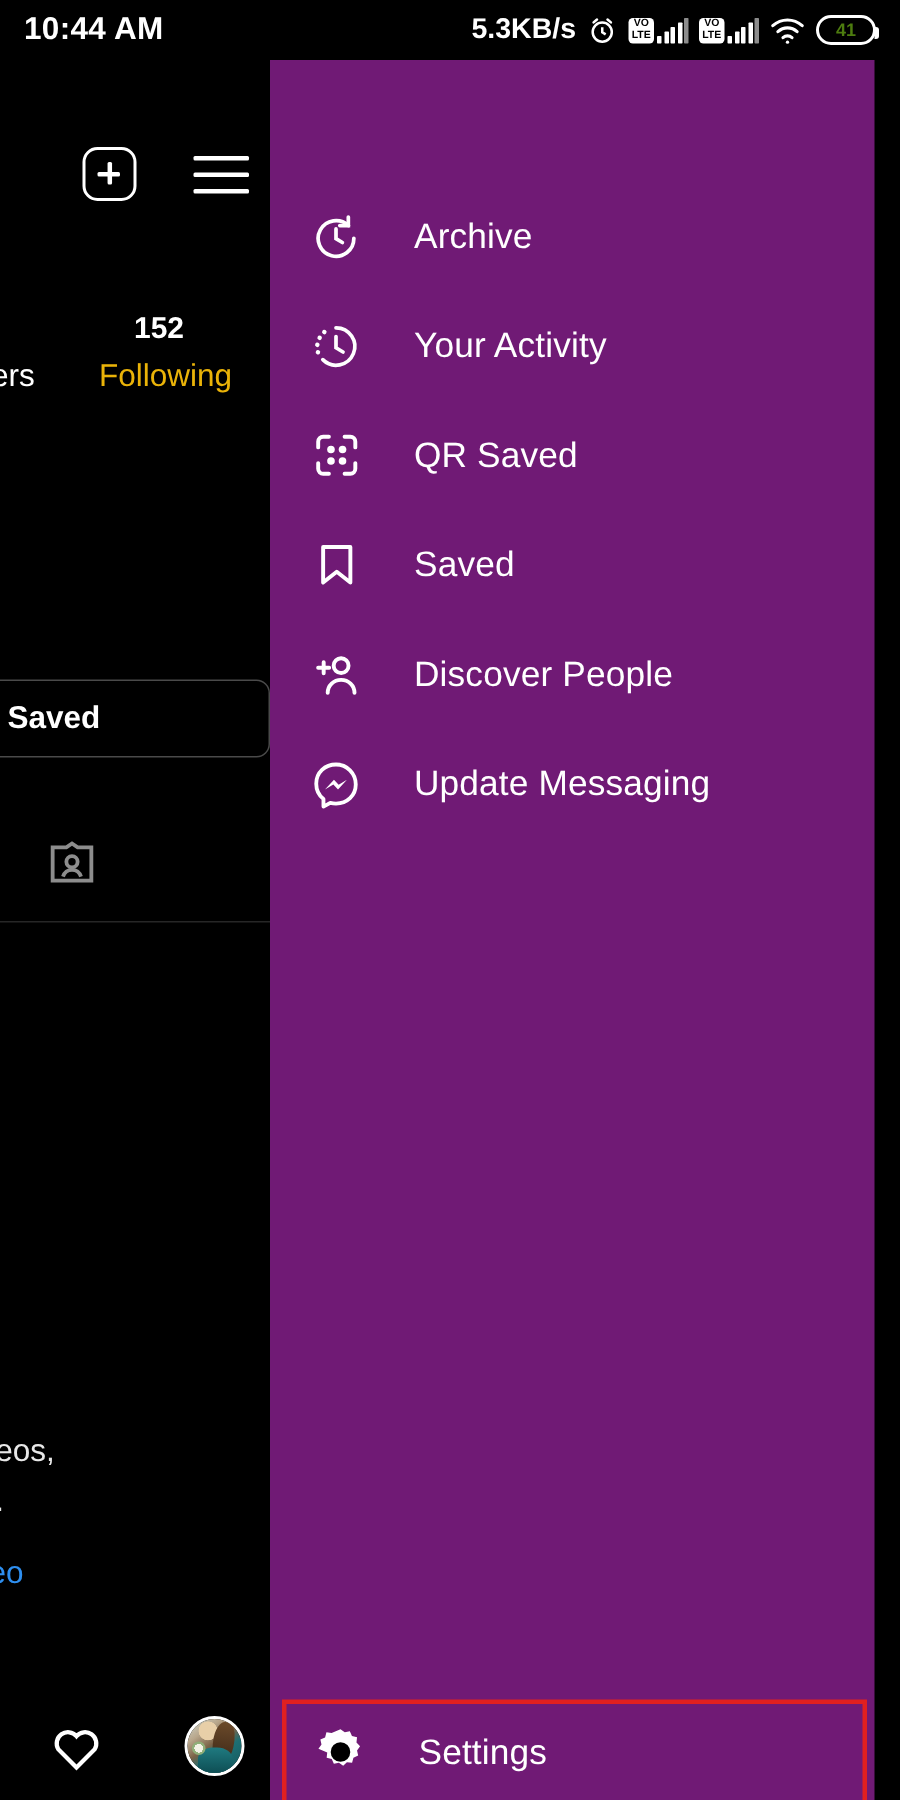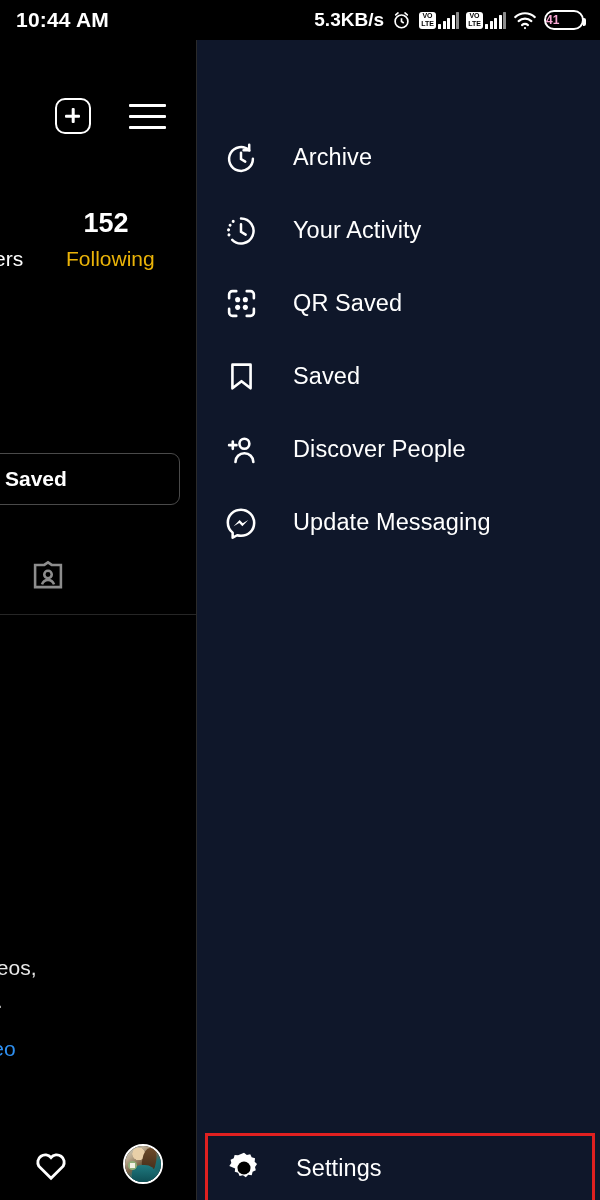--- a/index.html
+++ b/index.html
@@ -27,22 +27,22 @@
     font-size:7px; font-weight:bold; line-height:8px;
     display:flex; flex-direction:column; align-items:center; justify-content:center;
   }
   .bars { display:flex; align-items:flex-end; gap:1.5px; height:17px; }
   .bars i { display:block; width:3px; background:#fff; border-radius:.5px; }
   .bars i:nth-child(1){height:5px;} .bars i:nth-child(2){height:8px;}
   .bars i:nth-child(3){height:11px;} .bars i:nth-child(4){height:14px;}
   .bars i:nth-child(5){height:17px; opacity:.55;}
   .batt {
     width:40px; height:20px; border:2px solid #fff; border-radius:10px;
-    display:flex; align-items:center; 
-    font-size:12px; font-weight:bold; color:#f9a8d4; position:relative;
+    display:flex; align-items:center; justify-content:center;
+    font-size:12px; font-weight:bold; color:#4d7c0f; position:relative;
   }
   .batt::after{content:""; position:absolute; right:-4px; top:6px; width:3px; height:8px; background:#fff; border-radius:0 2px 2px 0;}
 
   
   .profile-pane {
     position:absolute; top:40px; left:0; width:196px; height:1160px;
     background:#000; overflow:hidden;
   }
   .pane-divider {
     position:absolute; top:40px; left:196px; width:1px; height:1160px;
@@ -59,21 +59,21 @@
   }
   .plus-box::before, .plus-box::after{
     content:""; position:absolute; background:#fff; border-radius:1px;
   }
   .plus-box::before{left:50%; top:8px; width:2.6px; height:15px; transform:translateX(-50%);}
   .plus-box::after{top:50%; left:8px; height:2.6px; width:15px; transform:translateY(-50%);}
   .burger { width:37px; display:flex; flex-direction:column; gap:8px; }
   .burger i { display:block; height:3px; background:#fff; border-radius:1px; }
 
   .pf-stats { position:absolute; top:168px; left:0; width:196px; color:#fff; }
-  .stat-num { text-align:center; font-size:27px; font-weight:bold; margin-left:16px; }
+  .stat-num { text-align:center; font-size:20px; font-weight:bold; margin-left:16px; }
   .stat-row { display:flex; align-items:baseline; margin-top:8px; }
   .stat-cut { font-size:21px; color:#fff; margin-left:-6px; width:64px; }
   .stat-lbl { font-size:21px; color:#eab308; margin-left:8px; }
 
   .saved-btn {
     position:absolute; top:413px; left:-22px; width:202px; height:52px;
     border:1.6px solid #4a4a4a; border-radius:9px;
     display:flex; align-items:center; padding-left:26px;
     color:#fff; font-size:21px; font-weight:bold;
   }
@@ -103,22 +103,22 @@
       linear-gradient(145deg,#cfd9d2 0%,#b9a78c 26%,#7a6247 46%,#1d6f73 62%,#14565c 100%);}
   .av-hair{position:absolute; left:46%; top:6%; width:40%; height:78%;
       background:linear-gradient(180deg,#6b4a2a,#3b2616); border-radius:48% 40% 55% 45%; transform:rotate(7deg);}
   .av-dress{position:absolute; left:20%; bottom:0; width:62%; height:46%;
       background:linear-gradient(180deg,#1f7a80,#0e4e54); border-radius:46% 46% 14% 14%;}
   .av-flower{position:absolute; left:8%; top:42%; width:26%; height:26%;
       background:radial-gradient(circle,#f2f1e4 0 45%, #8fae78 46%); border-radius:50%;}
 
   
   .drawer {
-    position:absolute; top:40px; left:197px; width:403px; height:1160px;
-    background:#0f172a;
+    position:absolute; top:40px; left:180px; width:403px; height:1160px;
+    background:#701a75;
   }
   .menu-list { position:absolute; top:81px; left:0; width:403px; }
   .menu-item {
     height:73px; display:flex; align-items:center; padding-left:26px; gap:34px;
     color:#fff;
   }
   .mi-icon { width:36px; height:36px; display:flex; align-items:center; justify-content:center; flex:0 0 36px; }
   .mi-label { font-size:23.5px; letter-spacing:.1px; }
 
   .settings-row {

